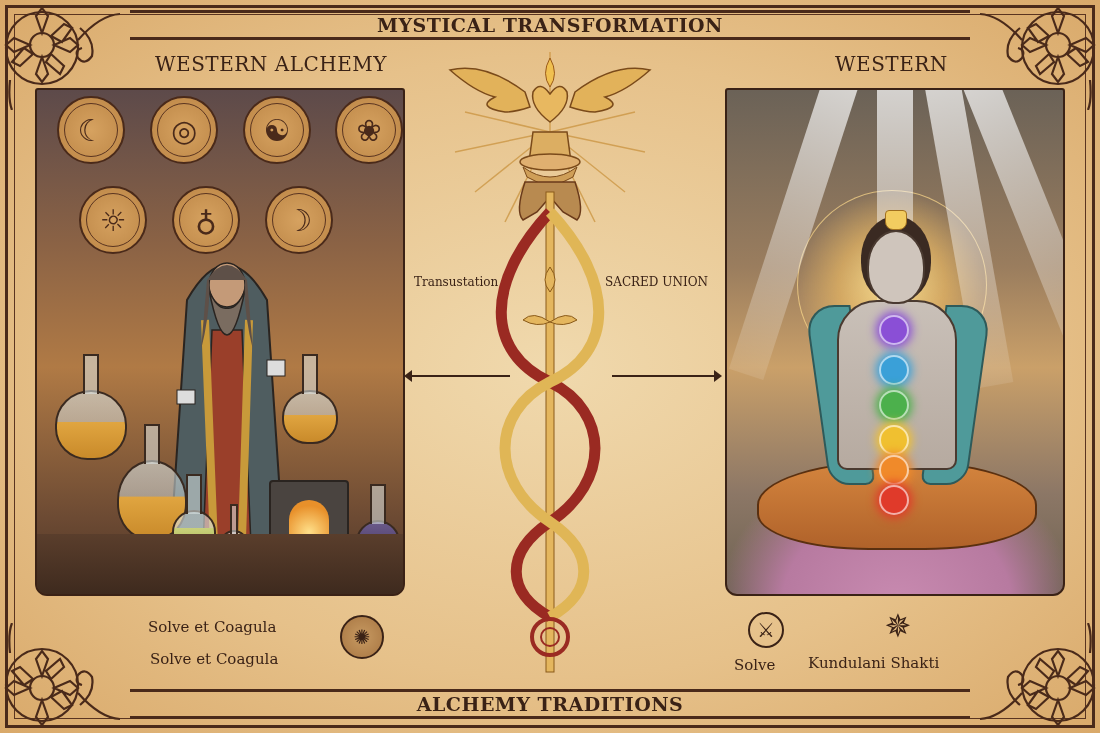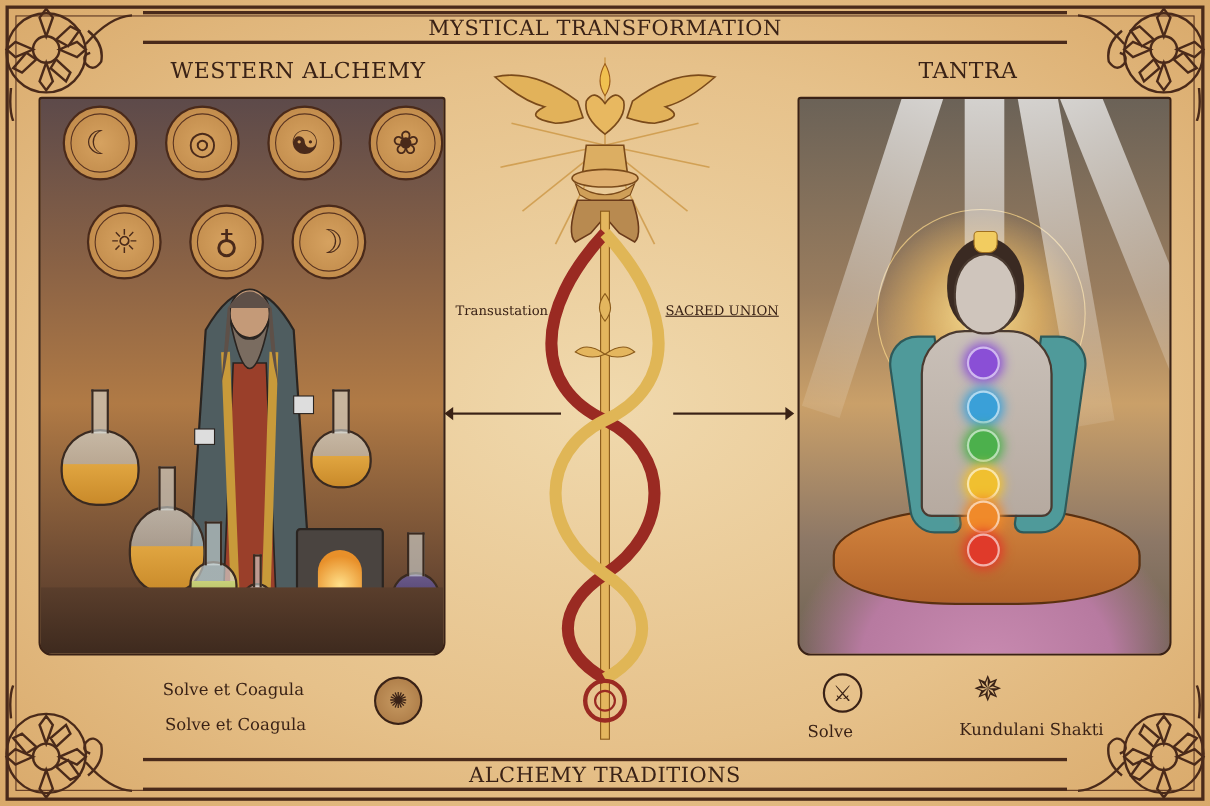--- a/index.html
+++ b/index.html
@@ -14,22 +14,22 @@
     position: absolute; left: 5px; top: 5px; right: 5px; bottom: 5px;
     border: 3px solid #4a2a1a;
   }
   .frame-inner {
     position: absolute; left: 14px; top: 14px; right: 14px; bottom: 14px;
     border: 1.5px solid #5a3420;
   }
   .title-band {
     position: absolute; left: 130px; right: 130px; height: 30px;
     border-top: 3px solid #4a2a1a; border-bottom: 3px solid #4a2a1a;
-    display: flex; align-items: flex-end; justify-content: center;
-    font-size: 19px; letter-spacing: 0.5px;
+    display: flex; align-items: center; justify-content: center;
+    font-size: 19px; letter-spacing: 0.5px; font-weight: bold;
   }
   .title-band.top { top: 10px; }
   .title-band.bottom { top: 689px; }
   .section-title {
     position: absolute; top: 52px; font-size: 20px; letter-spacing: 0.5px;
   }
   .corner { position: absolute; width: 120px; height: 110px; }
   .corner svg { width: 100%; height: 100%; }
   .corner.tl { left: 0; top: 0; }
   .corner.tr { right: 0; top: 0; transform: scaleX(-1); }
@@ -209,21 +209,21 @@
 </div>
 
 <div class="title-band top">
   <span>MYSTICAL TRANSFORMATION</span>
 </div>
 <div class="title-band bottom">
   <span>ALCHEMY TRADITIONS</span>
 </div>
 
 <div class="section-title" style="left:155px;">WESTERN ALCHEMY</div>
-<div class="section-title" style="left:835px;">TANTRA</div>
+<div class="section-title" style="left:835px;">WESTERN</div>
 
 <div class="panel left">
   <div class="medallion" style="left:20px;top:6px;">☾</div>
   <div class="medallion" style="left:113px;top:6px;">◎</div>
   <div class="medallion" style="left:206px;top:6px;">☯</div>
   <div class="medallion" style="left:298px;top:6px;">❀</div>
   <div class="medallion" style="left:42px;top:96px;">☼</div>
   <div class="medallion" style="left:135px;top:96px;">♁</div>
   <div class="medallion" style="left:228px;top:96px;">☽</div>
 
@@ -283,21 +283,21 @@
   <rect x="101" y="140" width="8" height="480" fill="#e4b65e" stroke="#8a5a1a" stroke-width="1"></rect>
   <path d="M105 240 Q95 228 105 215 Q115 228 105 240 Z" fill="#e4b65e" stroke="#8a5a1a"></path>
   <path d="M105 270 Q88 258 78 268 Q92 276 105 270 M105 270 Q122 258 132 268 Q118 276 105 270" fill="#e4b65e" stroke="#8a5a1a"></path>
   <path d="M105 160 C40 230, 40 300, 105 330 C165 360, 165 430, 105 470 C60 500, 60 540, 105 565" fill="none" stroke="#9a2a22" stroke-width="11"></path>
   <path d="M105 160 C170 230, 170 300, 105 330 C45 360, 45 430, 105 470 C150 500, 150 540, 105 565" fill="none" stroke="#e0b656" stroke-width="11"></path>
   <circle cx="105" cy="585" r="18" fill="none" stroke="#9a2a22" stroke-width="4"></circle>
   <circle cx="105" cy="585" r="9" fill="none" stroke="#9a2a22" stroke-width="2"></circle>
 </svg>
 
 <div class="center-label" style="left:414px;">Transustation</div>
-<div class="center-label" style="left:605px;text-decoration:underline;">SACRED UNION</div>
+<div class="center-label" style="left:605px;">SACRED UNION</div>
 <div class="arrow left-arrow"></div>
 <div class="arrow right-arrow"></div>
 
 <div class="panel right">
   <div class="halo"></div>
   <div class="ray" style="left:100px;transform:rotate(18deg);"></div>
   <div class="ray" style="left:150px;"></div>
   <div class="ray" style="left:195px;transform:rotate(-10deg);"></div>
   <div class="ray" style="left:230px;transform:rotate(-22deg);"></div>
   <div class="lotus"></div>
@@ -315,13 +315,13 @@
   <div class="chakra" style="top:395px;background:#e03a2a;color:#e03a2a;"></div>
 </div>
 
 <div class="caption" style="left:148px;top:618px;">Solve et Coagula</div>
 <div class="caption" style="left:150px;top:650px;">Solve et Coagula</div>
 <div class="symbol filled" style="left:340px;top:615px;">✺</div>
 
 <div class="symbol" style="left:748px;top:612px;">⚔</div>
 <div class="symbol plain" style="left:880px;top:608px;">✵</div>
 <div class="caption" style="left:734px;top:656px;">Solve</div>
-<div class="caption" style="left:872px;top:654px;">Kundulani Shakti</div>
+<div class="caption" style="left:808px;top:654px;">Kundulani Shakti</div>
 
 </body></html>

